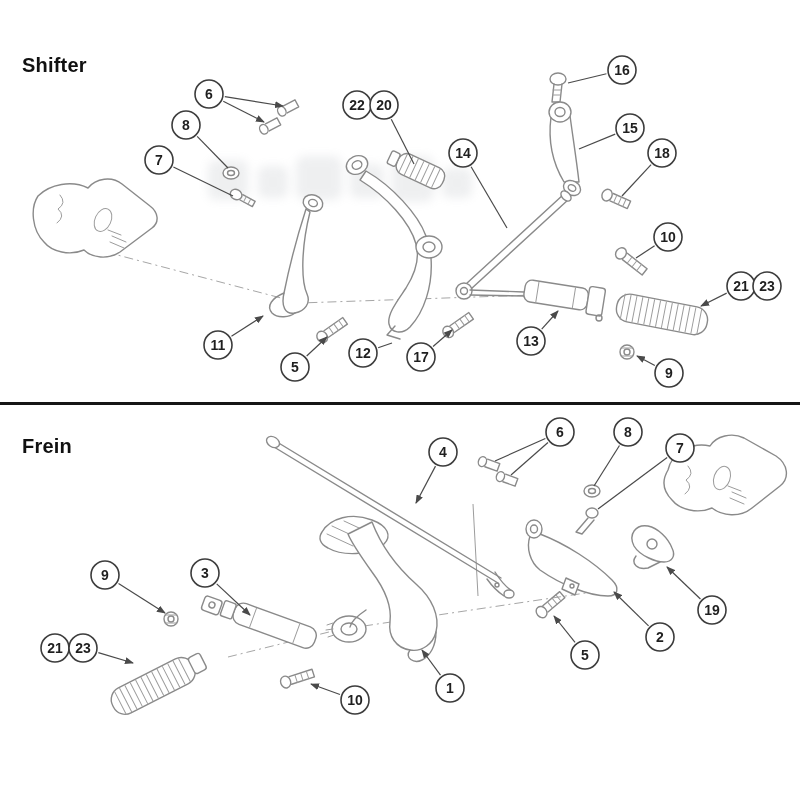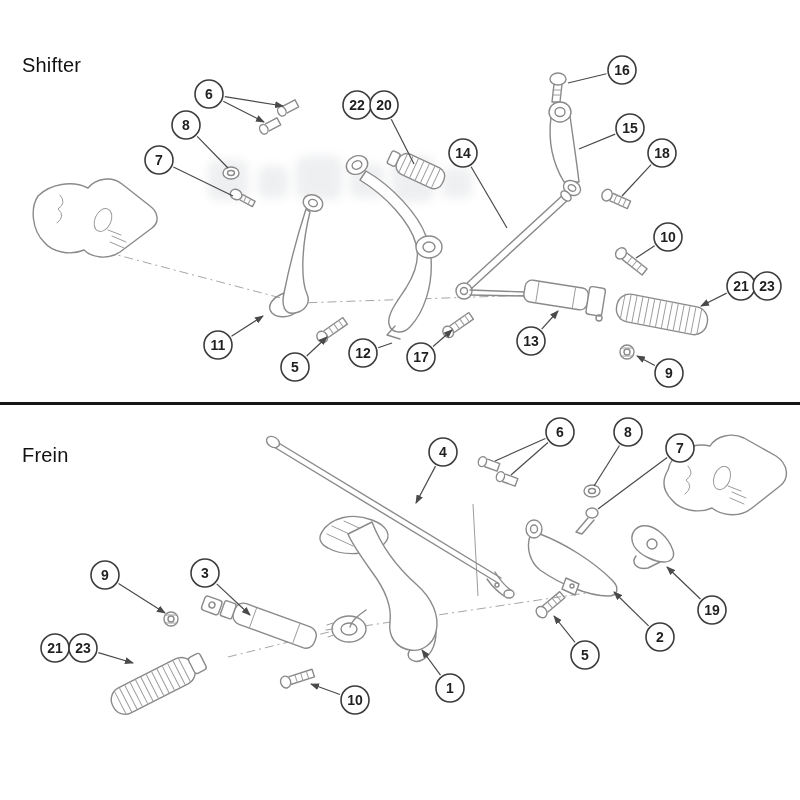--- a/index.html
+++ b/index.html
@@ -1,21 +1,21 @@
 <!DOCTYPE html>
 <html><head>
 <meta charset="utf-8">
 <style>
   html,body{margin:0;padding:0;background:#ffffff;}
   .stage{position:relative;width:800px;height:800px;background:#fff;overflow:hidden;
          font-family:"Liberation Sans", sans-serif;}
   .stage svg{position:absolute;left:0;top:0;}
-  .section-label{position:absolute;font-weight:normal;font-size:20px;color:#111;letter-spacing:.2px;}
+  .section-label{position:absolute;font-weight:bold;font-size:20px;color:#111;letter-spacing:.2px;}
   .label-shifter{left:22px;top:54px;}
-  .label-frein{left:22px;top:444px;}
+  .label-frein{left:22px;top:435px;}
   .divider{position:absolute;left:0;right:0;top:402px;border-top:3px solid #161616;}
   
   #art .p{stroke:#8a8a8a;stroke-width:1.4;fill:none;stroke-linecap:round;stroke-linejoin:round;}
   #art .solid{fill:#ffffff;}
   #art .thin{stroke:#9c9c9c;stroke-width:1;}
   #art .cl{stroke:#a6a6a6;stroke-width:1;stroke-dasharray:9 4 2 4;fill:none;}
   #overlay text{font-family:"Liberation Sans", sans-serif;font-size:14px;font-weight:bold;}
 </style>
 </head>
 <body>

